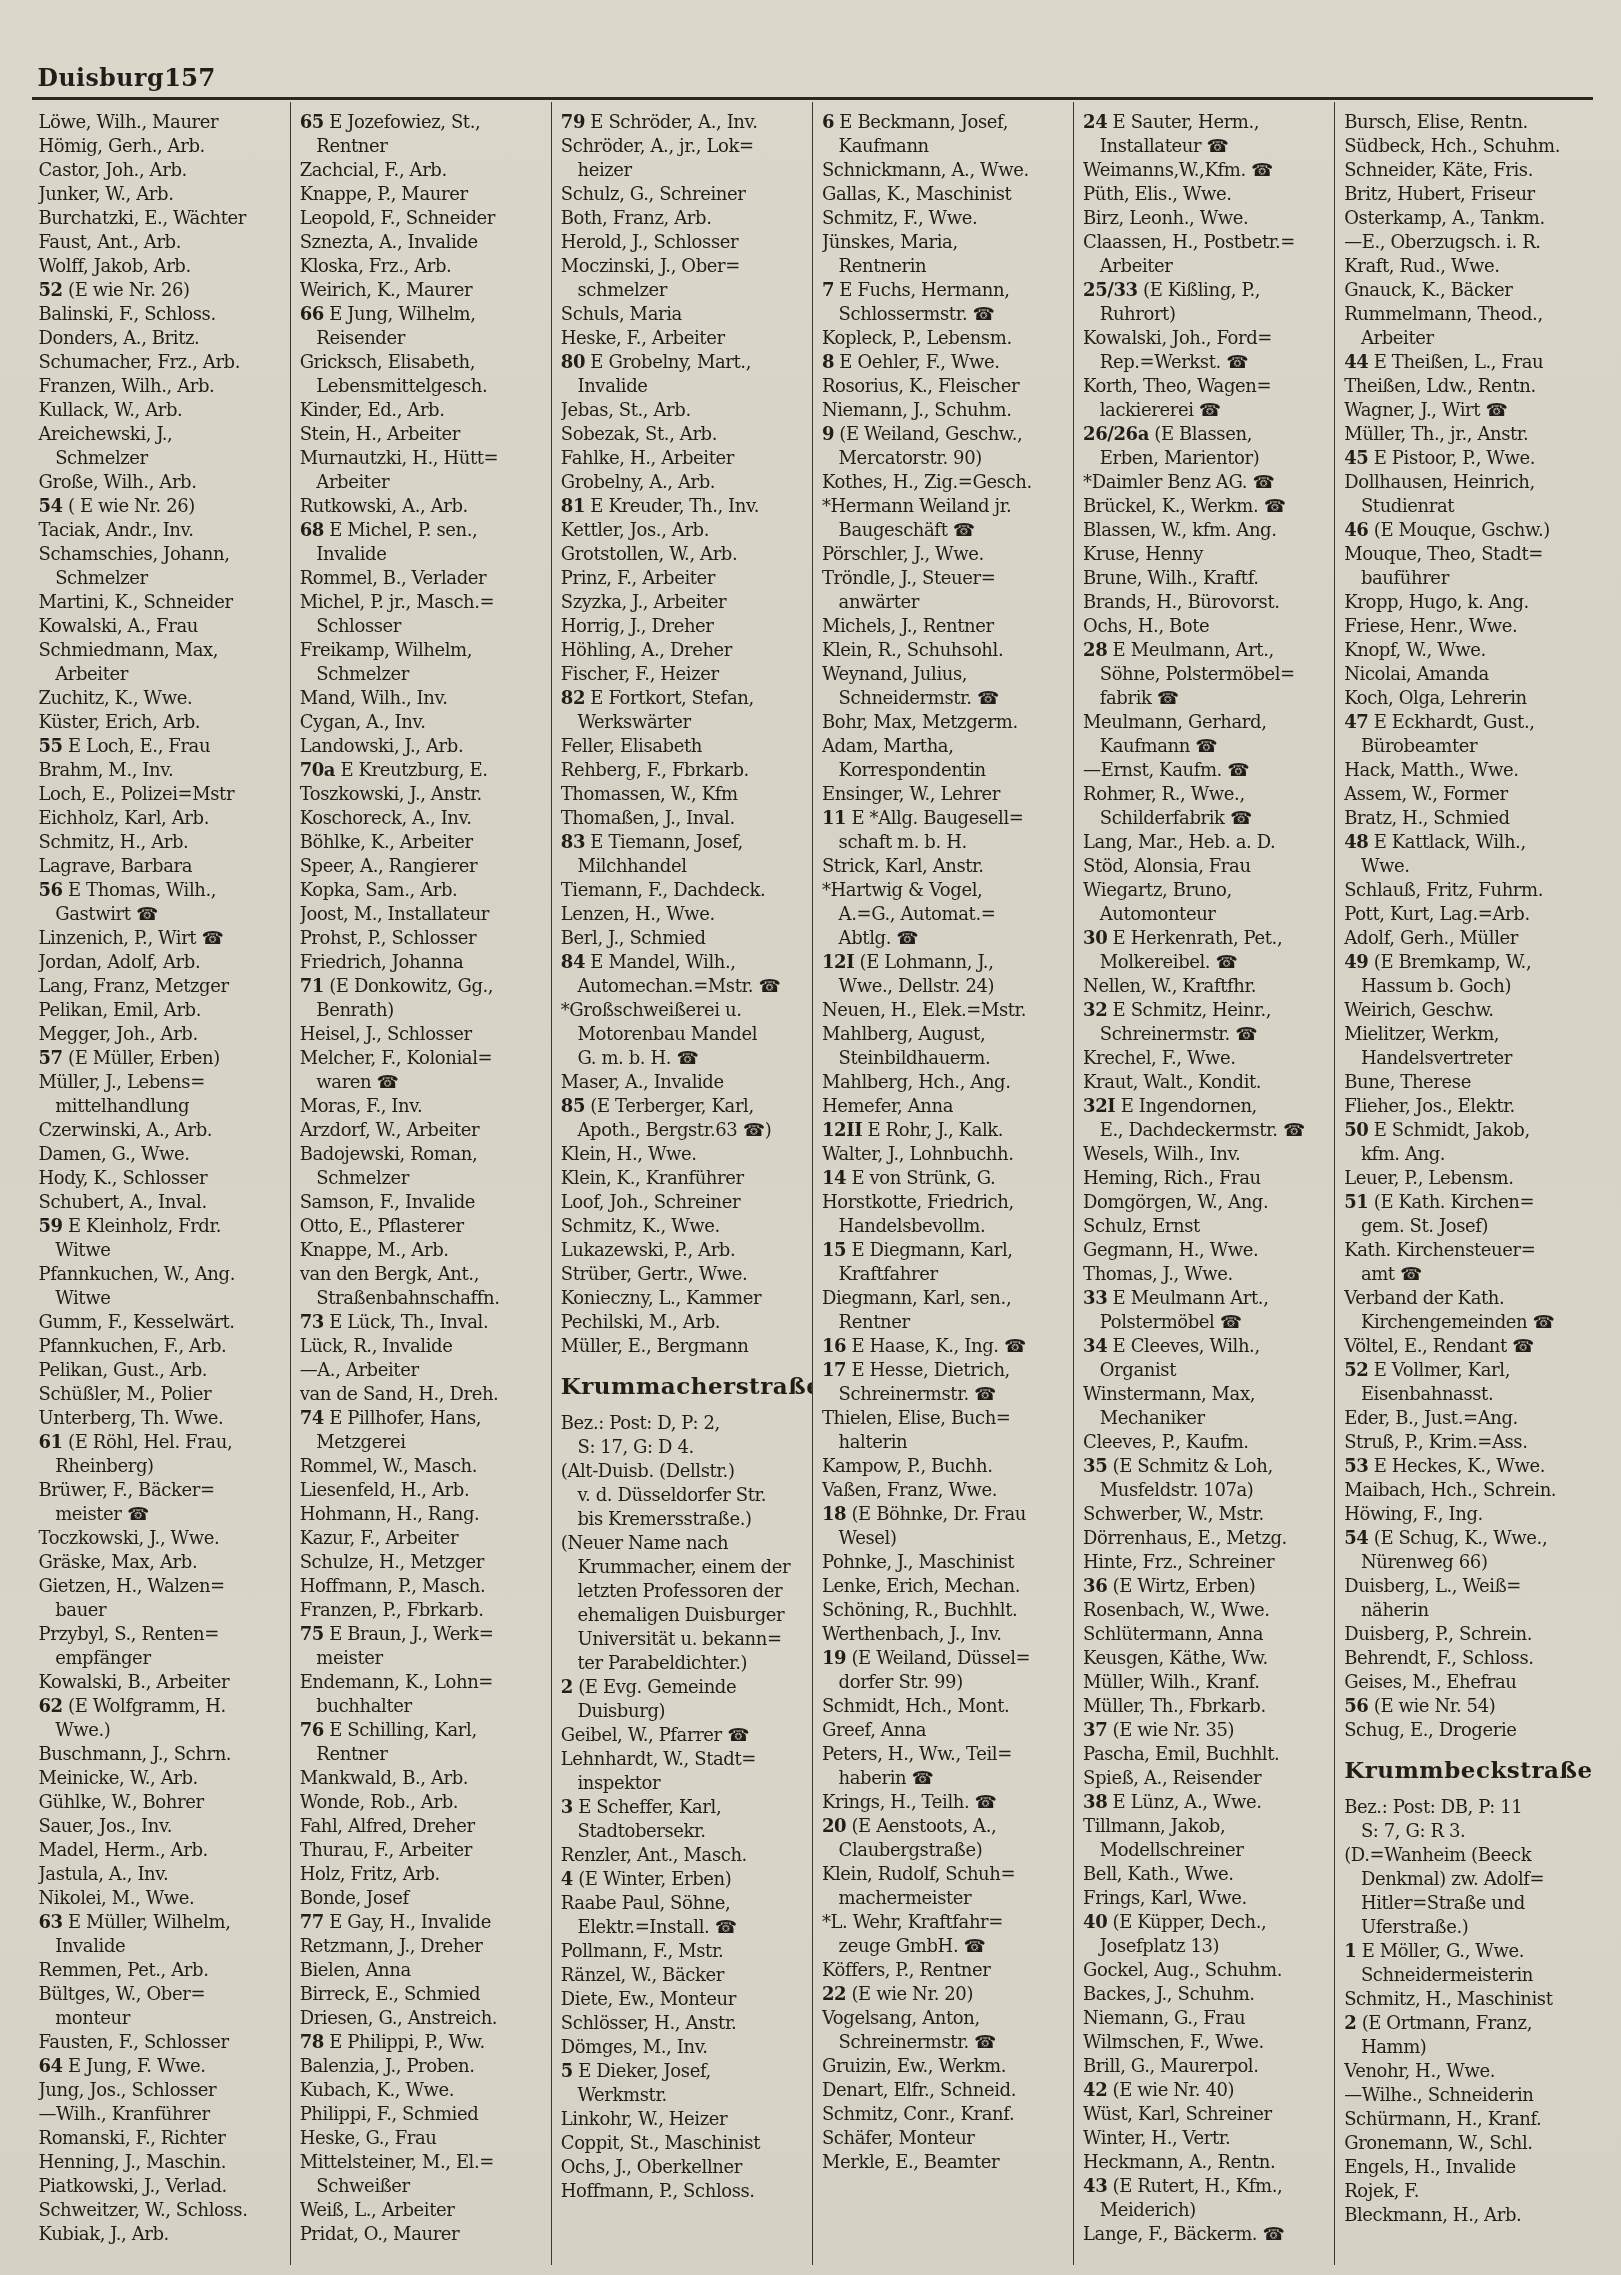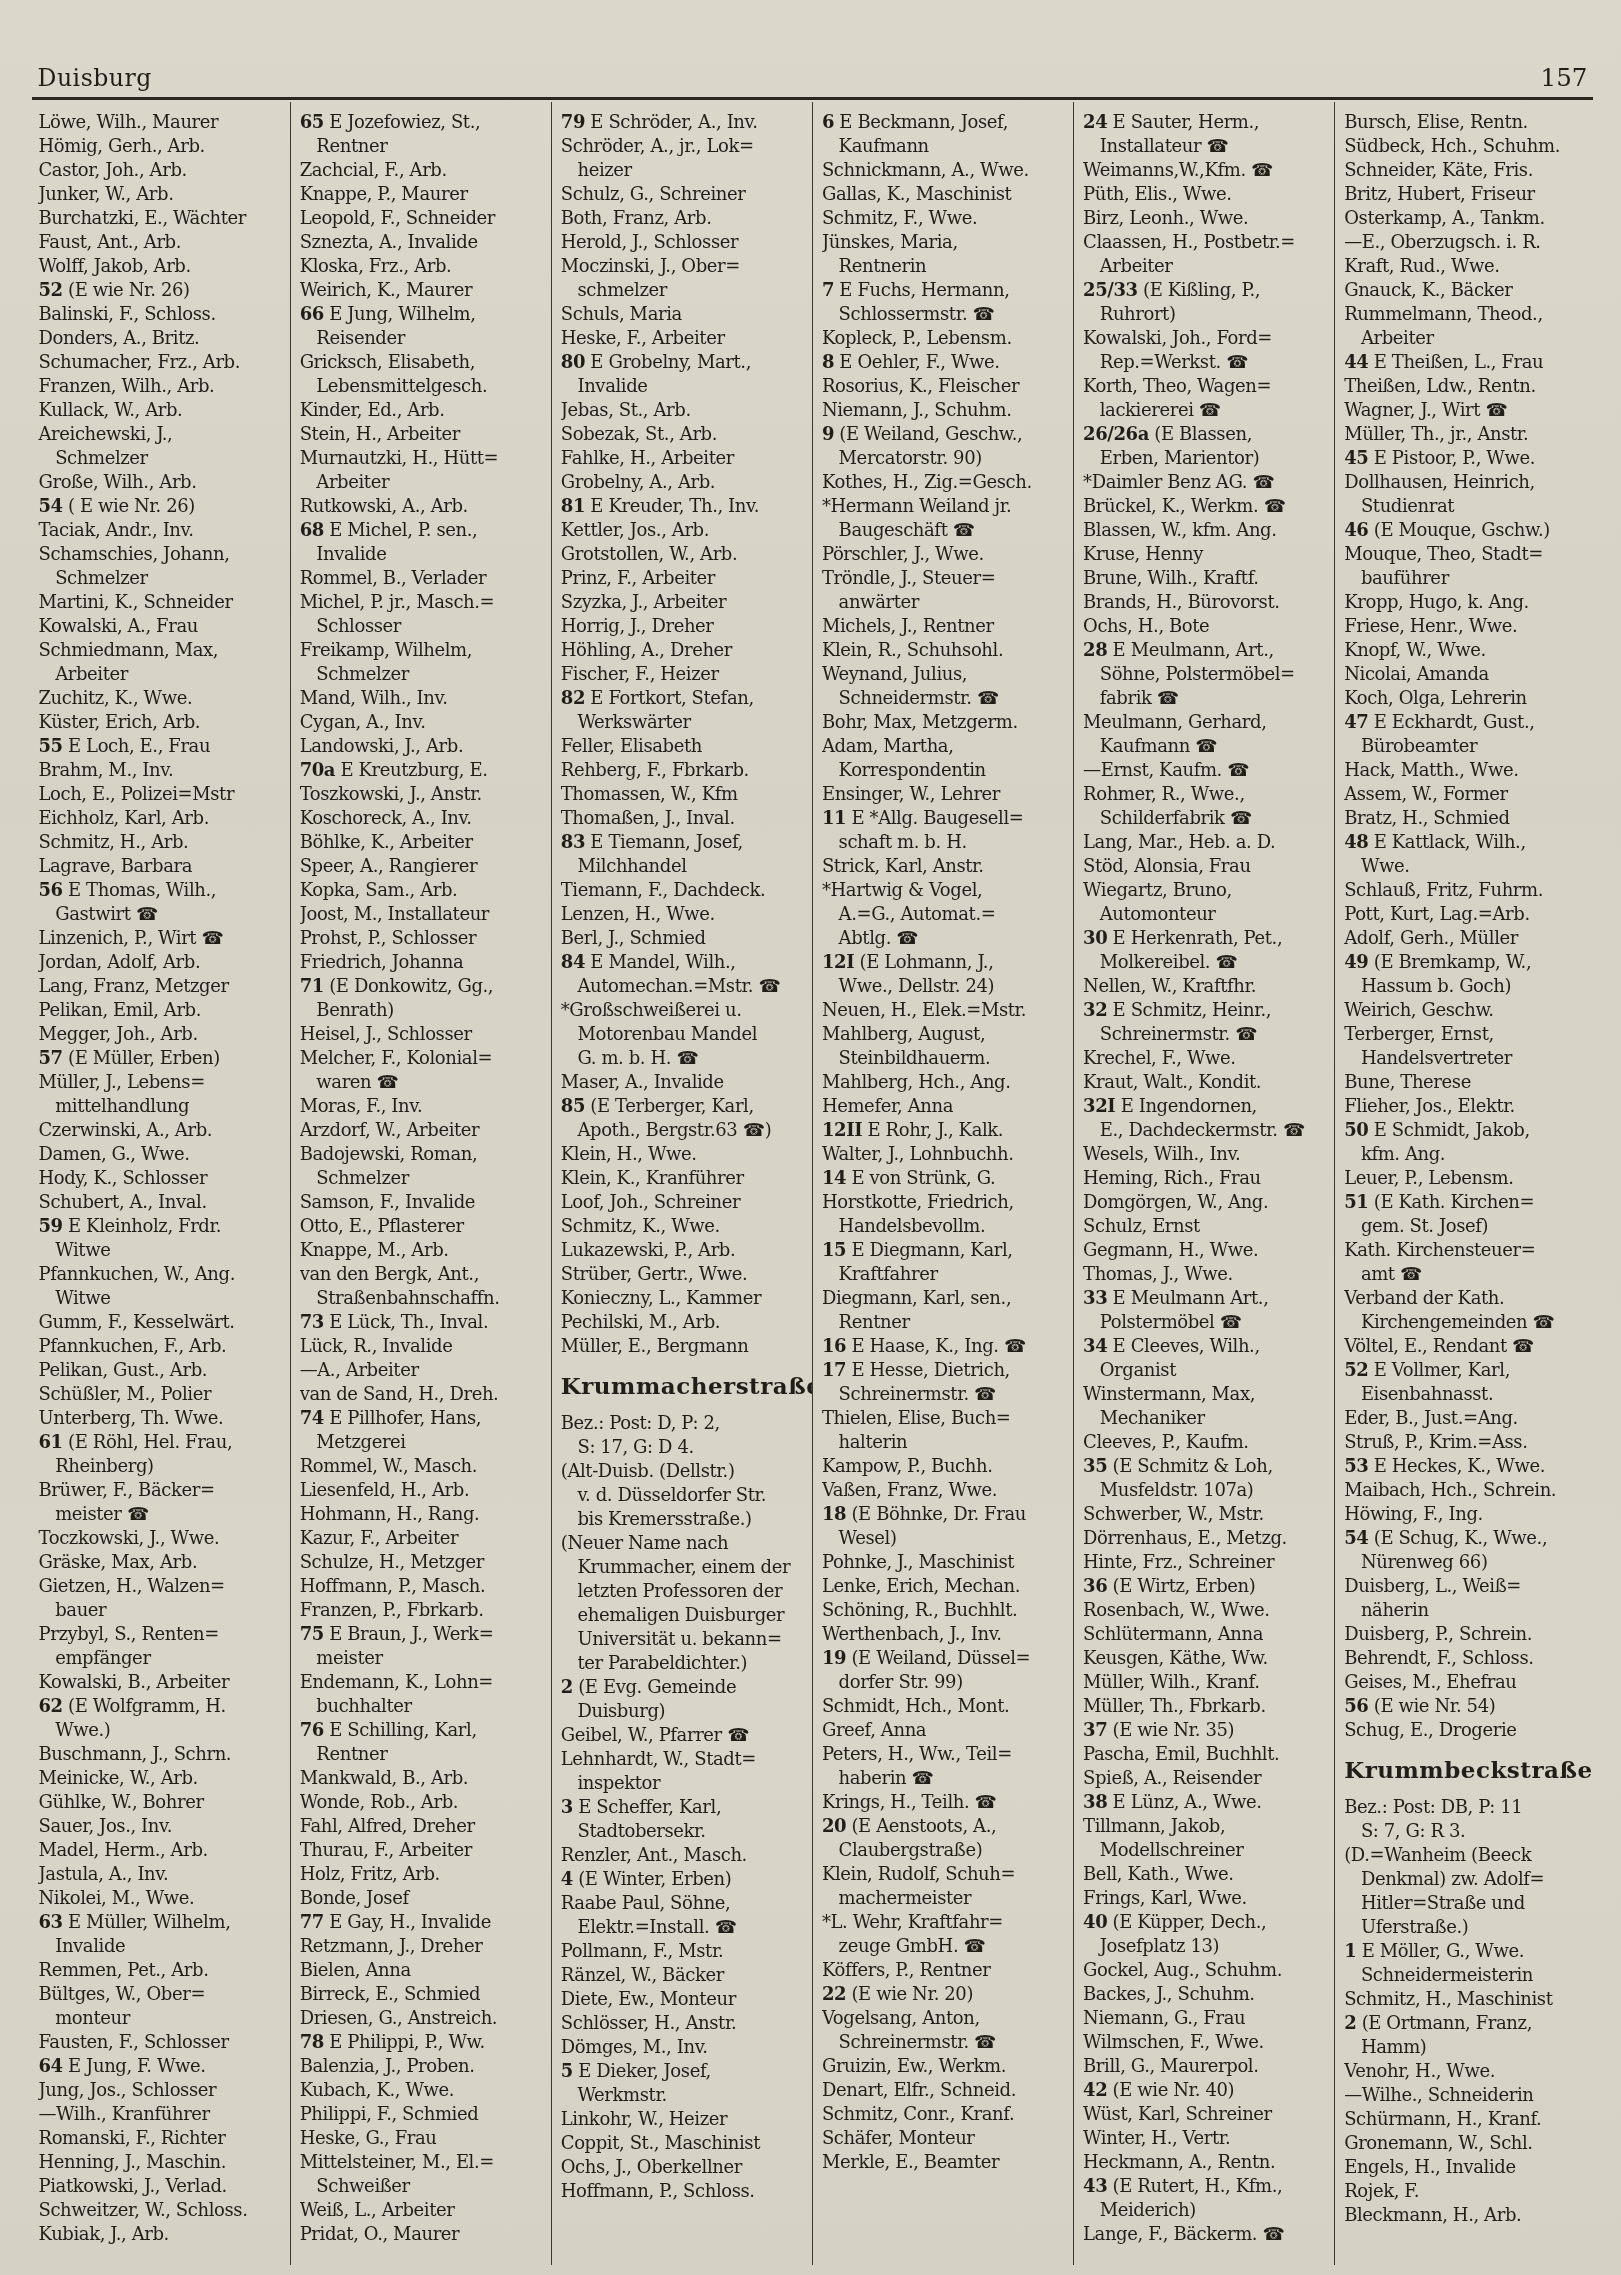--- a/index.html
+++ b/index.html
@@ -11,23 +11,22 @@
     overflow:hidden;
   }
   .page {
     box-sizing:border-box;
     width:1621px; height:2276px;
     padding:23.6px 25.6px 13.8px 29.6px;
     background:linear-gradient(180deg,#dbd7cb 0%,#d6d2c6 35%,#d9d5c8 75%,#d5d1c4 100%);
   }
   .header-row {
     display:flex; align-items:baseline;
-    font-weight:normal; font-size:23.6px;
+    font-weight:bold; font-size:23.6px;
     padding:0 7.9px 5.9px 7.9px;
-    justify-content:space-between;
   }
   .header-place { flex:0 0 auto; letter-spacing:0.5px; }
   .header-title { flex:1 1 auto; text-align:center; letter-spacing:1px; }
   .header-page  { flex:0 0 auto; font-size:24.6px;margin-top:39px; }
   .header-rule  { border-top:3px solid #2c2820; margin:0 2px 2px 2px; }
   .columns { display:flex; height:2163px; }
   .column {
     flex:1 1 0;
     padding:7.9px 6.9px 0 8.9px;
     border-right:1.6px solid #3c382f;
@@ -543,21 +542,21 @@
         <div class="line">Assem, W., Former</div>
         <div class="line">Bratz, H., Schmied</div>
         <div class="line"><b>48</b> E Kattlack, Wilh.,</div>
         <div class="line cont">Wwe.</div>
         <div class="line">Schlauß, Fritz, Fuhrm.</div>
         <div class="line">Pott, Kurt, Lag.=Arb.</div>
         <div class="line">Adolf, Gerh., Müller</div>
         <div class="line"><b>49</b> (E Bremkamp, W.,</div>
         <div class="line cont">Hassum b. Goch)</div>
         <div class="line">Weirich, Geschw.</div>
-        <div class="line">Terberger, Ernst,</div>
+        <div class="line">Mielitzer, Werkm,</div>
         <div class="line cont">Handelsvertreter</div>
         <div class="line">Bune, Therese</div>
         <div class="line">Flieher, Jos., Elektr.</div>
         <div class="line"><b>50</b> E Schmidt, Jakob,</div>
         <div class="line cont">kfm. Ang.</div>
         <div class="line">Leuer, P., Lebensm.</div>
         <div class="line"><b>51</b> (E Kath. Kirchen=</div>
         <div class="line cont">gem. St. Josef)</div>
         <div class="line">Kath. Kirchensteuer=</div>
         <div class="line cont">amt ☎</div>

